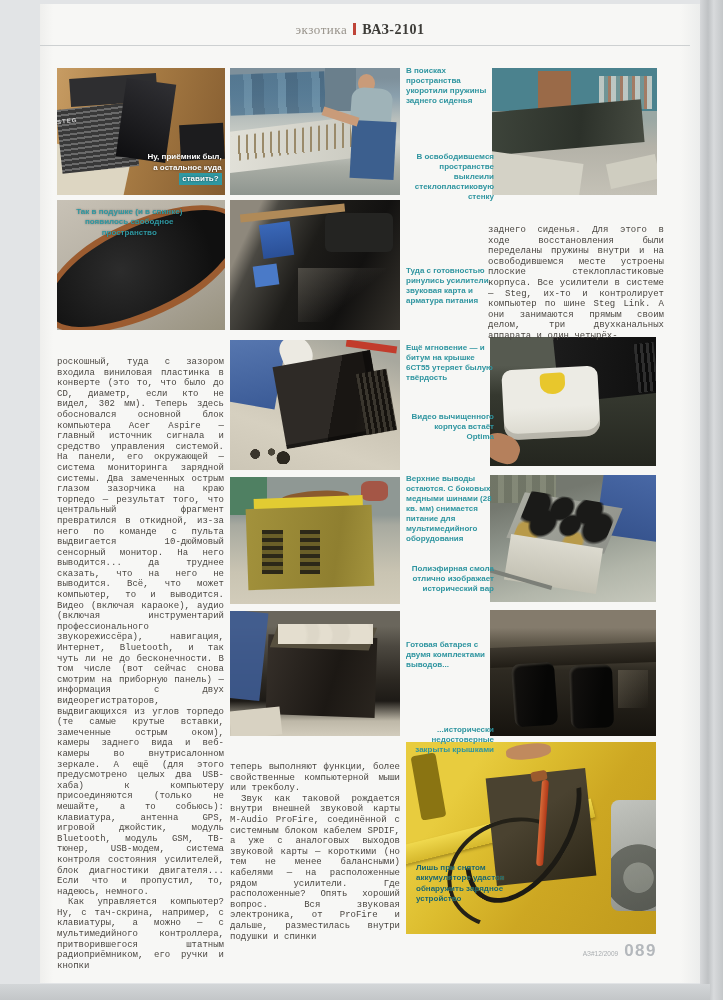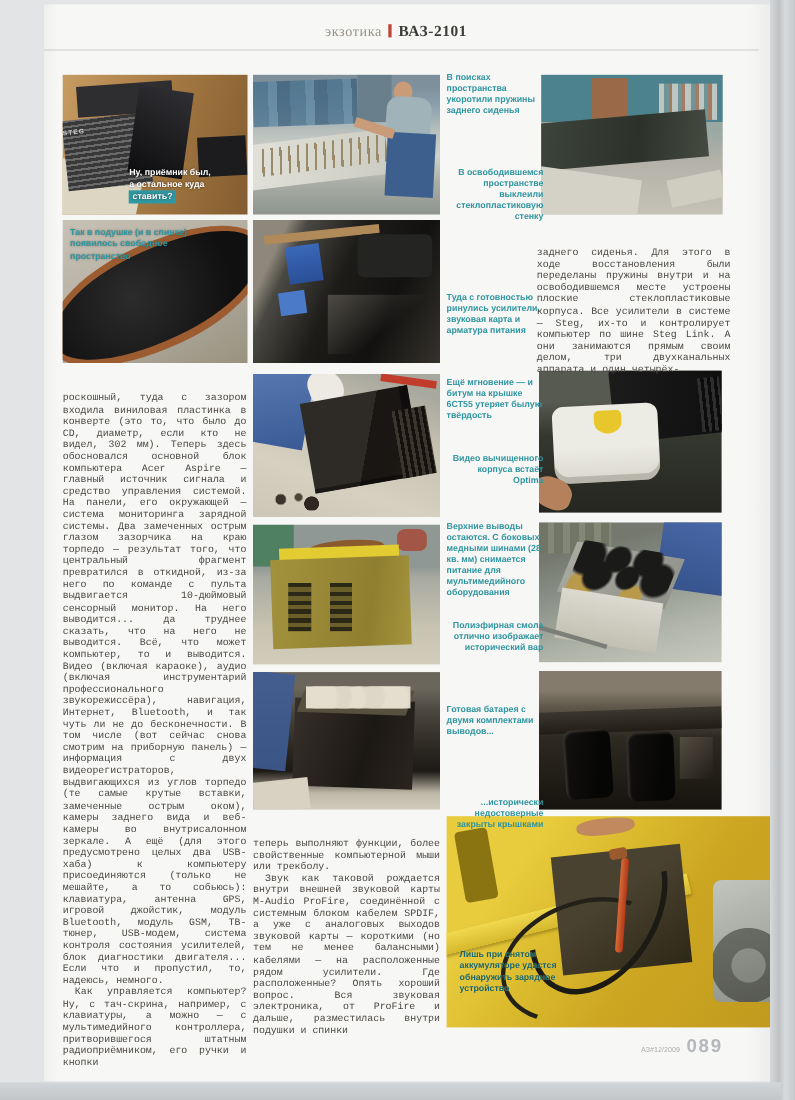--- a/index.html
+++ b/index.html
@@ -30,42 +30,42 @@
   .photo{position:absolute;overflow:hidden;}
   .photo>div,.photo>span{position:absolute;}
 
   .p1{left:57px;top:68px;width:168px;height:127px;background:linear-gradient(105deg,#c79c63,#a87c44 45%,#845c30);}
   .p1-paper{left:-5%;bottom:-10%;width:46%;height:45%;background:#ddd6c2;transform:rotate(12deg);}
   .p1-amp2{left:8%;top:6%;width:52%;height:22%;background:#2e2e30;transform:rotate(-4deg);}
   .p1-amp{left:1%;top:30%;width:46%;height:50%;background:repeating-linear-gradient(178deg,#6a6a6a 0 2px,#383838 2px 5px);transform:rotate(-6deg);}
   .p1-steg{left:10%;top:60%;color:#cfcfcf;font-size:6px;letter-spacing:1px;font-weight:bold;}
   .p1-laptop{left:38%;top:10%;width:30%;height:62%;background:linear-gradient(200deg,#303034,#0e0e10);transform:rotate(8deg);}
   .p1-box{right:1%;top:44%;width:26%;height:28%;background:#1c1c1e;transform:rotate(-3deg);}
-  .ov-white{color:#fff;font-size:8px;font-weight:bold;line-height:11px;text-shadow:0 0 2px rgba(0,0,0,.65);}
+  .ov-white{color:#fff;font-size:8px;font-weight:bold;line-height:11px;text-shadow:0 0 2px rgba(0,0,0,.65);text-align:right;}
   .p1-cap{left:36%;top:65%;width:62%;}
   .chip{background:#2f98a2;color:#fff;padding:0 3px 1px 3px;display:inline-block;}
 
   .p2{left:230px;top:68px;width:170px;height:127px;background:linear-gradient(180deg,#7e909b 0 8%,#8aa0ad 22%,#b8bfbc 40%,#cfd2cb 58%,#a8aca4 78%,#8e958f 100%);}
   .p2-shelf{left:0;top:4%;width:56%;height:32%;background:repeating-linear-gradient(90deg,#47708e 0 14px,#5d87a3 14px 22px,#3a5f7c 22px 34px);opacity:.75;transform:rotate(-2deg);}
   .p2-machine{left:56%;top:0;width:18%;height:34%;background:#6a7f8c;}
   .p2-table{left:-6%;top:44%;width:88%;height:32%;background:linear-gradient(100deg,#e3e2da,#c9c9bf);transform:rotate(-7deg);}
   .p2-frame{left:2%;top:48%;width:70%;height:20%;background:repeating-linear-gradient(95deg,transparent 0 6px,#9a8a6a 6px 8px);transform:rotate(-7deg);}
   .p2-head{right:15%;top:5%;width:10%;height:15%;background:#c99b79;border-radius:50%;}
   .p2-shirt{right:5%;top:16%;width:24%;height:30%;background:#9fb3b8;border-radius:30% 30% 0 0;transform:rotate(4deg);}
   .p2-overall{right:3%;top:42%;width:26%;height:46%;background:#3c5f8e;transform:rotate(3deg);}
   .p2-arm{right:24%;top:35%;width:22%;height:7%;background:#c99b79;transform:rotate(18deg);}
 
   .p3{left:492px;top:68px;width:165px;height:127px;background:linear-gradient(180deg,#4b828e 0 34%,#9aa8a4 34% 40%,#b4b2a8 62%,#c4c1b6 100%);}
   .p3-door{left:28%;top:2%;width:20%;height:36%;background:#9a6a48;}
   .p3-shelfitems{right:3%;top:6%;width:32%;height:26%;background:repeating-linear-gradient(90deg,#d8d8d0 0 5px,#7a9a98 5px 9px,#b87a5a 9px 12px);opacity:.8;}
   .p3-slab{left:-4%;top:30%;width:96%;height:34%;background:linear-gradient(100deg,#3f463c,#2c312a 60%,#474c42);transform:rotate(-5deg);}
   .p3-sheet{left:-6%;bottom:-4%;width:60%;height:34%;background:#d4d2c6;transform:rotate(8deg);}
   .p3-sheet2{right:0;bottom:8%;width:30%;height:20%;background:#cfcdc0;transform:rotate(-12deg);}
 
-  .p4{left:57px;top:200px;width:168px;height:130px;background:linear-gradient(150deg,#c8c2b6,#aaa497 70%,#98927f);}
+  .p4{left:57px;top:200px;width:168px;height:130px;background:linear-gradient(150deg,#c8c2b6,#aaa497 70%,#98927f);text-align:center;}
   .p4-rim{left:-13%;top:16%;width:128%;height:74%;background:#9c5c30;border-radius:45% 55% 45% 55%/50%;transform:rotate(-27deg);}
   .p4-cushion{left:-10%;top:21%;width:122%;height:64%;background:radial-gradient(circle at 40% 40%,#2c2c2c,#101010 70%);border-radius:45% 55% 45% 55%/50%;transform:rotate(-27deg);}
   .ov-teal{color:#2f98a2;font-size:8px;font-weight:bold;line-height:10.5px;text-shadow:0 0 2px rgba(0,0,0,.4);}
   .p4-cap{left:4%;top:5%;width:78%;}
 
   .p5{left:230px;top:200px;width:170px;height:130px;background:linear-gradient(115deg,#8e887c 0 14%,#4a4842 22%,#1d1c19 45%,#121110 70%,#35322c 100%);}
   .p5-trim{left:6%;top:7%;width:62%;height:6%;background:#b08a58;transform:rotate(-6deg);}
   .p5-board{left:18%;top:18%;width:18%;height:26%;background:linear-gradient(180deg,#3a68b8,#2a4f96);transform:rotate(-8deg);}
   .p5-board2{left:14%;top:50%;width:14%;height:16%;background:#4a7ac8;transform:rotate(-8deg);}
   .p5-panel{right:4%;top:10%;width:40%;height:30%;background:#242422;border-radius:6px;}
@@ -124,21 +124,21 @@
       radial-gradient(circle at 66% 92%,#b89a4a 12%,transparent 16%);}
   .p10-body{left:10%;top:52%;width:56%;height:36%;background:linear-gradient(180deg,#dcdacf,#c2c0b2);transform:rotate(9deg);}
   .p10-pipe{left:-2%;bottom:17%;width:40%;height:3%;background:#7c7f78;transform:rotate(16deg);}
 
   .p11{left:490px;top:610px;width:166px;height:126px;background:linear-gradient(180deg,#847b6c 0 14%,#5f584a 26%,#2e2a22 48%,#16130e 100%);}
   .p11-band{left:0;top:28%;width:100%;height:16%;background:linear-gradient(180deg,#3c372e,#211d16);transform:rotate(-2deg);}
   .p11-cover1{left:14%;top:42%;width:26%;height:50%;background:linear-gradient(100deg,#141210,#060605 70%);border-radius:8px;transform:rotate(-4deg);box-shadow:inset 2px 2px 2px rgba(160,150,130,.25);}
   .p11-cover2{left:48%;top:44%;width:26%;height:50%;background:linear-gradient(100deg,#141210,#060605 70%);border-radius:8px;transform:rotate(-2deg);box-shadow:inset 2px 2px 2px rgba(160,150,130,.25);}
   .p11-glint{right:5%;top:48%;width:18%;height:30%;background:linear-gradient(120deg,rgba(150,140,120,.35),transparent);}
 
-  .p12{left:406px;top:742px;width:250px;height:192px;background:linear-gradient(125deg,#e8cc3e 0 22%,#dcbc2e 40%,#cda722 62%,#c09a1d 100%);padding-left:45px;}
+  .p12{left:406px;top:742px;width:250px;height:192px;background:linear-gradient(125deg,#e8cc3e 0 22%,#dcbc2e 40%,#cda722 62%,#c09a1d 100%);}
   .p12-strut{left:-6%;top:42%;width:82%;height:10%;background:linear-gradient(180deg,#f0d94e,#d6b82c);transform:rotate(-14deg);box-shadow:0 2px 3px rgba(80,60,0,.4);}
   .p12-opening{left:34%;top:16%;width:40%;height:56%;background:linear-gradient(150deg,#4a4230 0 40%,#2e2818 100%);transform:rotate(-6deg);}
   .p12-hole{left:4%;top:6%;width:10%;height:34%;background:#8a7412;border-radius:4px;transform:rotate(-10deg);}
   .p12-cable1{left:28%;top:2%;width:34%;height:80%;border:5px solid #1c1a14;border-radius:50%;border-top-color:transparent;border-left-color:transparent;transform:rotate(30deg);}
   .p12-cable2{left:16%;top:40%;width:50%;height:52%;border:4px solid #242118;border-radius:50%;border-bottom-color:transparent;border-right-color:transparent;transform:rotate(-20deg);}
   .p12-red{left:53%;top:20%;width:7px;height:45%;background:linear-gradient(90deg,#d86a38,#b03818);border-radius:4px;transform:rotate(4deg);}
   .p12-clamp{left:50%;top:15%;width:16px;height:10px;background:#9a5a2e;border-radius:3px;transform:rotate(-10deg);}
   .p12-silver{right:-4%;top:30%;width:22%;height:58%;background:linear-gradient(160deg,#c2c4be,#8e908a),radial-gradient(circle at 50% 70%,#d8dad4 18%,#9a9c96 19% 40%,transparent 41%);background-blend-mode:multiply;border-radius:8px;}
   .p12-hand{left:40%;top:1%;width:18%;height:8%;background:#c08a5e;border-radius:40%;transform:rotate(-6deg);}
   .p12-cap{left:4%;top:63%;width:42%;color:#19646c;font-size:8px;font-weight:bold;line-height:10.5px;text-shadow:0 0 1px rgba(255,230,100,.5);}

